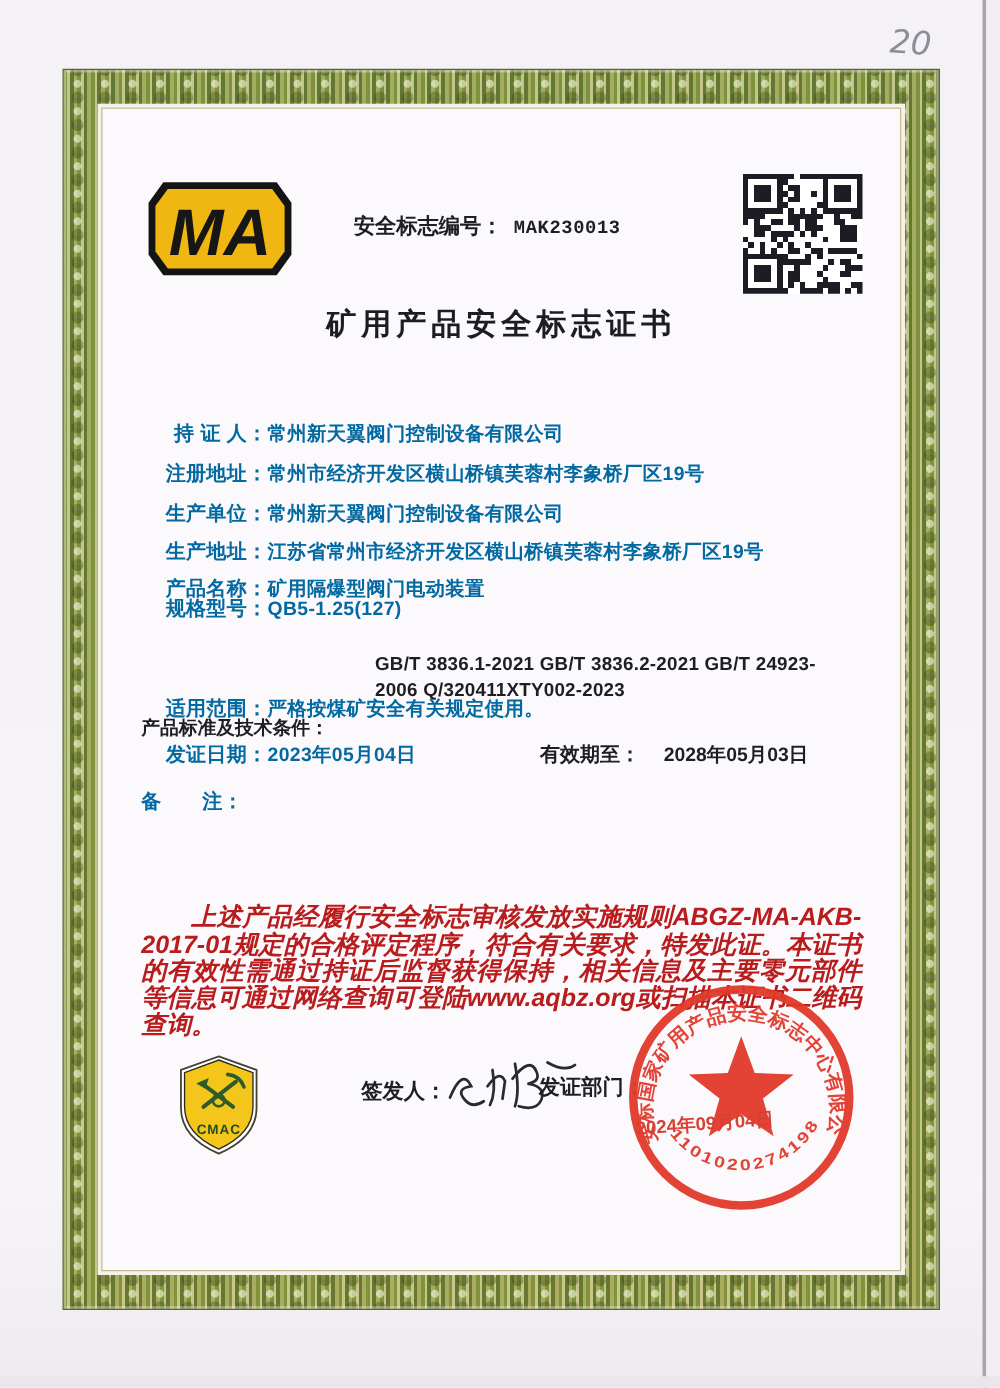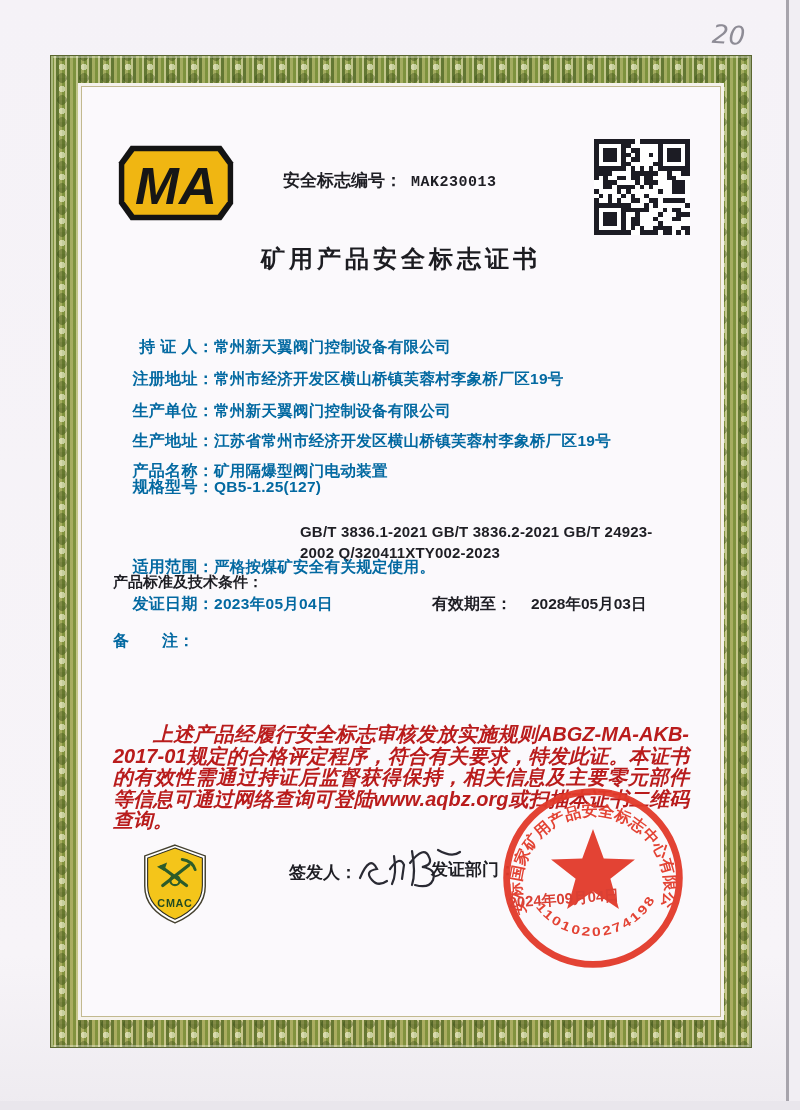--- a/index.html
+++ b/index.html
@@ -318,21 +318,21 @@
 <div class="frow" style="top:431px">
   <span class="lab">生产地址：</span><span class="val">江苏省常州市经济开发区横山桥镇芙蓉村李象桥厂区19号</span>
 </div>
 <div class="frow" style="top:461px">
   <span class="lab">产品名称：</span><span class="val">矿用隔爆型阀门电动装置</span>
 </div>
 <div class="frow" style="top:477px">
   <span class="lab">规格型号：</span><span class="val">QB5-1.25(127)</span>
 </div>
 <div class="std-lab">产品标准及技术条件：</div>
-<div class="std-val">GB/T 3836.1-2021 GB/T 3836.2-2021 GB/T 24923-2002 Q/320411XTY002-2023</div>
+<div class="std-val">GB/T 3836.1-2021 GB/T 3836.2-2021 GB/T 24923-2006 Q/320411XTY002-2023</div>
 <div class="frow" style="top:557px">
   <span class="lab">适用范围：</span><span class="val">严格按煤矿安全有关规定使用。</span>
 </div>
 
 <div class="frow" style="top:594px">
   <span class="lab">发证日期：</span><span class="val">2023年05月04日</span>
 </div>
 <div class="drow2" style="top:594px">
   <span class="lab">有效期至：</span><span class="val">2028年05月03日</span>
 </div>

